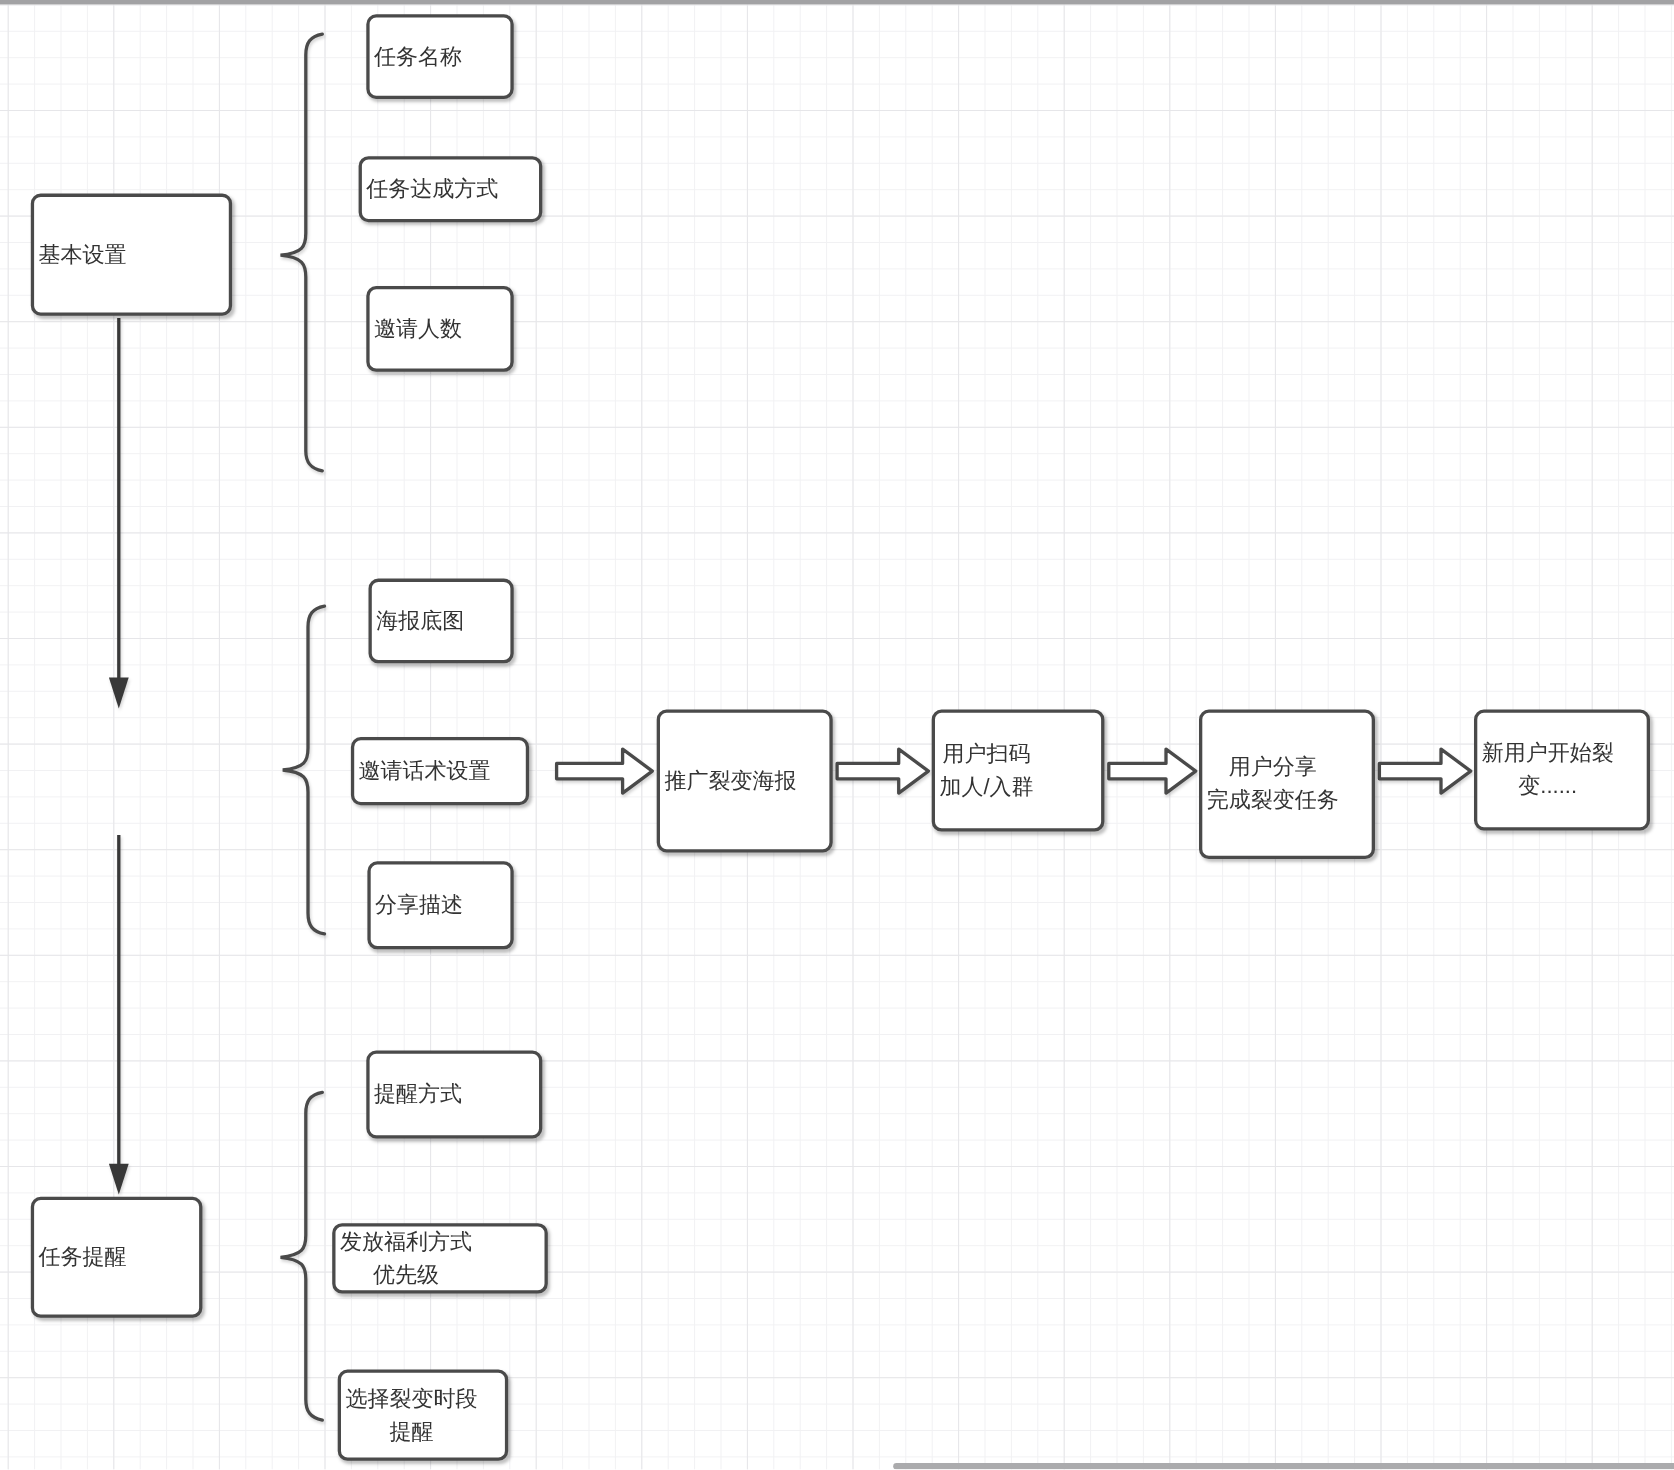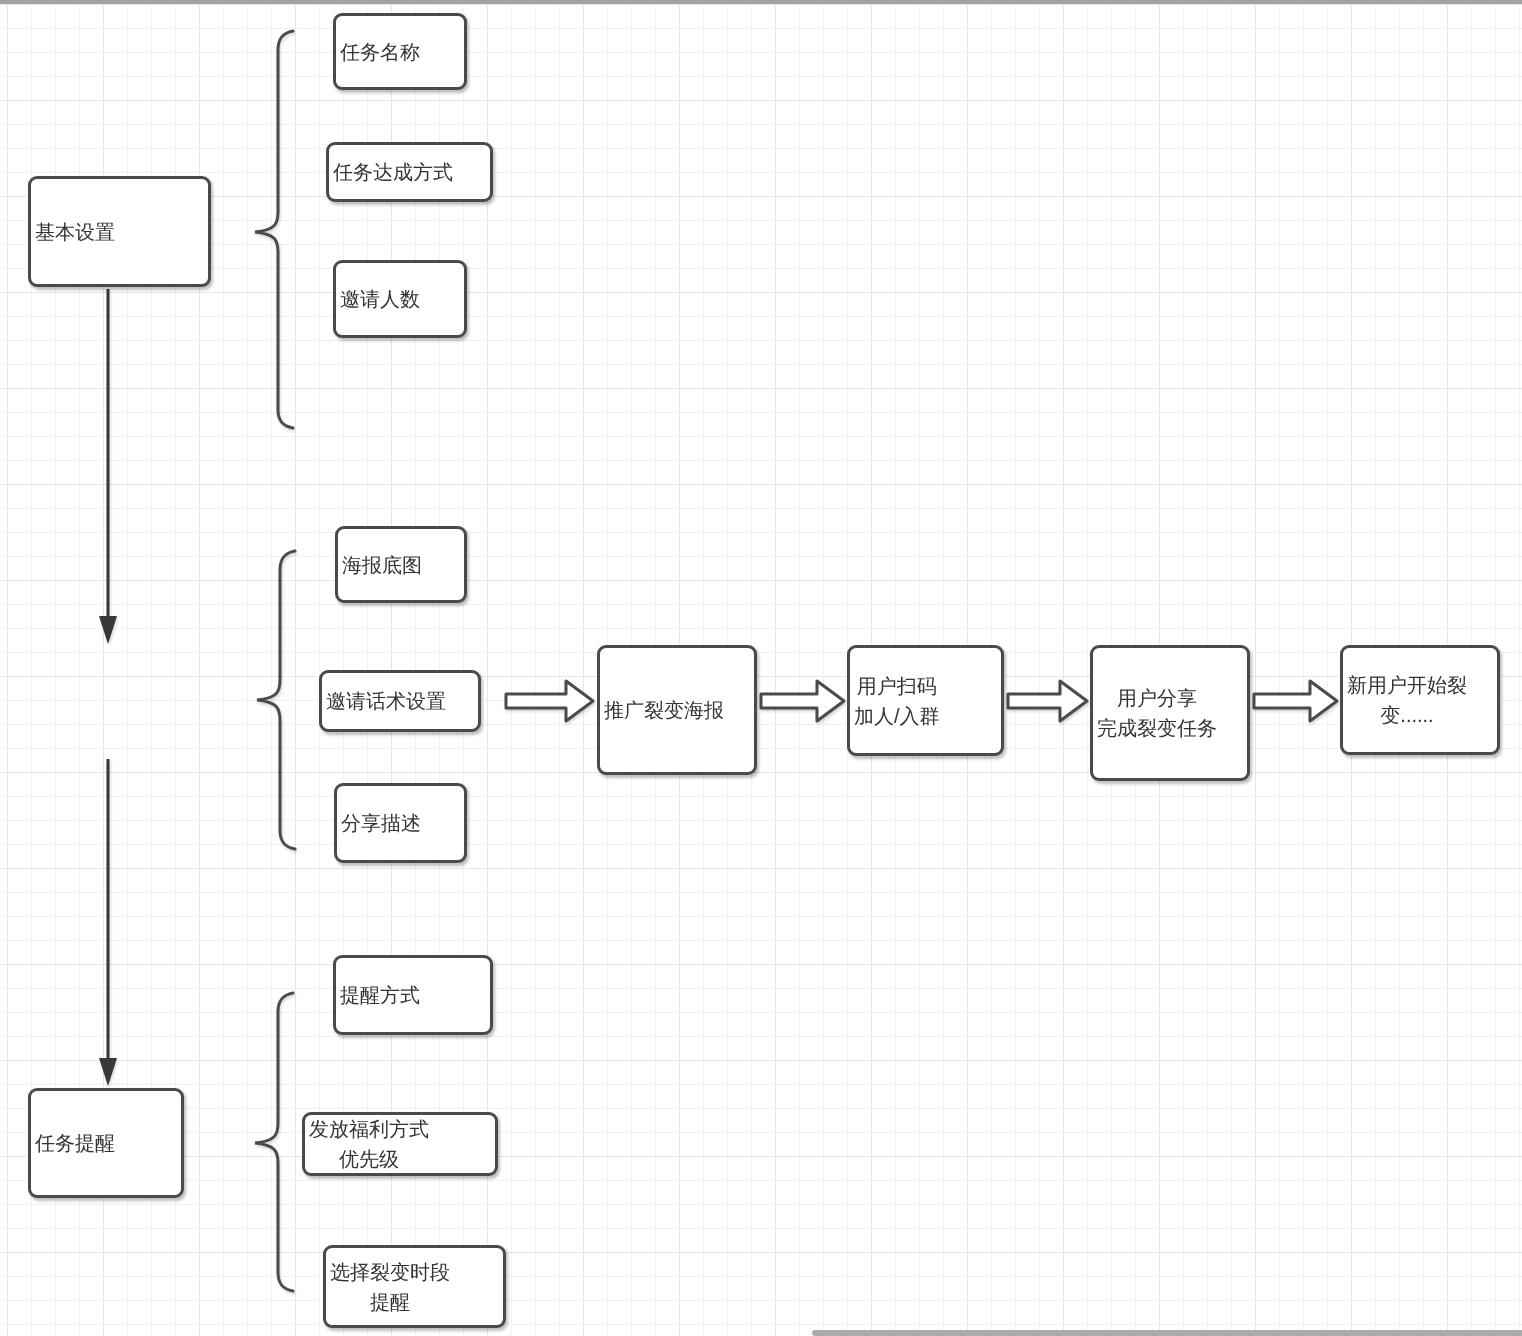--- a/index.html
+++ b/index.html
@@ -114,21 +114,21 @@
     <span class="lbl">分享描述</span>
   </div>
 
   <div class="node" style="left:333px;top:955px;width:160px;height:80px">
     <span class="lbl">提醒方式</span>
   </div>
   <div class="node" style="left:302px;top:1112px;width:196px;height:64px">
     <span class="lbl">发放福利方式
 优先级</span>
   </div>
-  <div class="node" style="left:323px;top:1245px;width:183px;height:83px">
+  <div class="node" style="left:307px;top:1245px;width:155px;height:83px">
     <span class="lbl">选择裂变时段
 提醒</span>
   </div>
 
   <div class="node" style="left:597px;top:645px;width:160px;height:130px">
     <span class="lbl">推广裂变海报</span>
   </div>
   <div class="node" style="left:847px;top:645px;width:157px;height:111px">
     <span class="lbl">用户扫码
 加人/入群</span>

